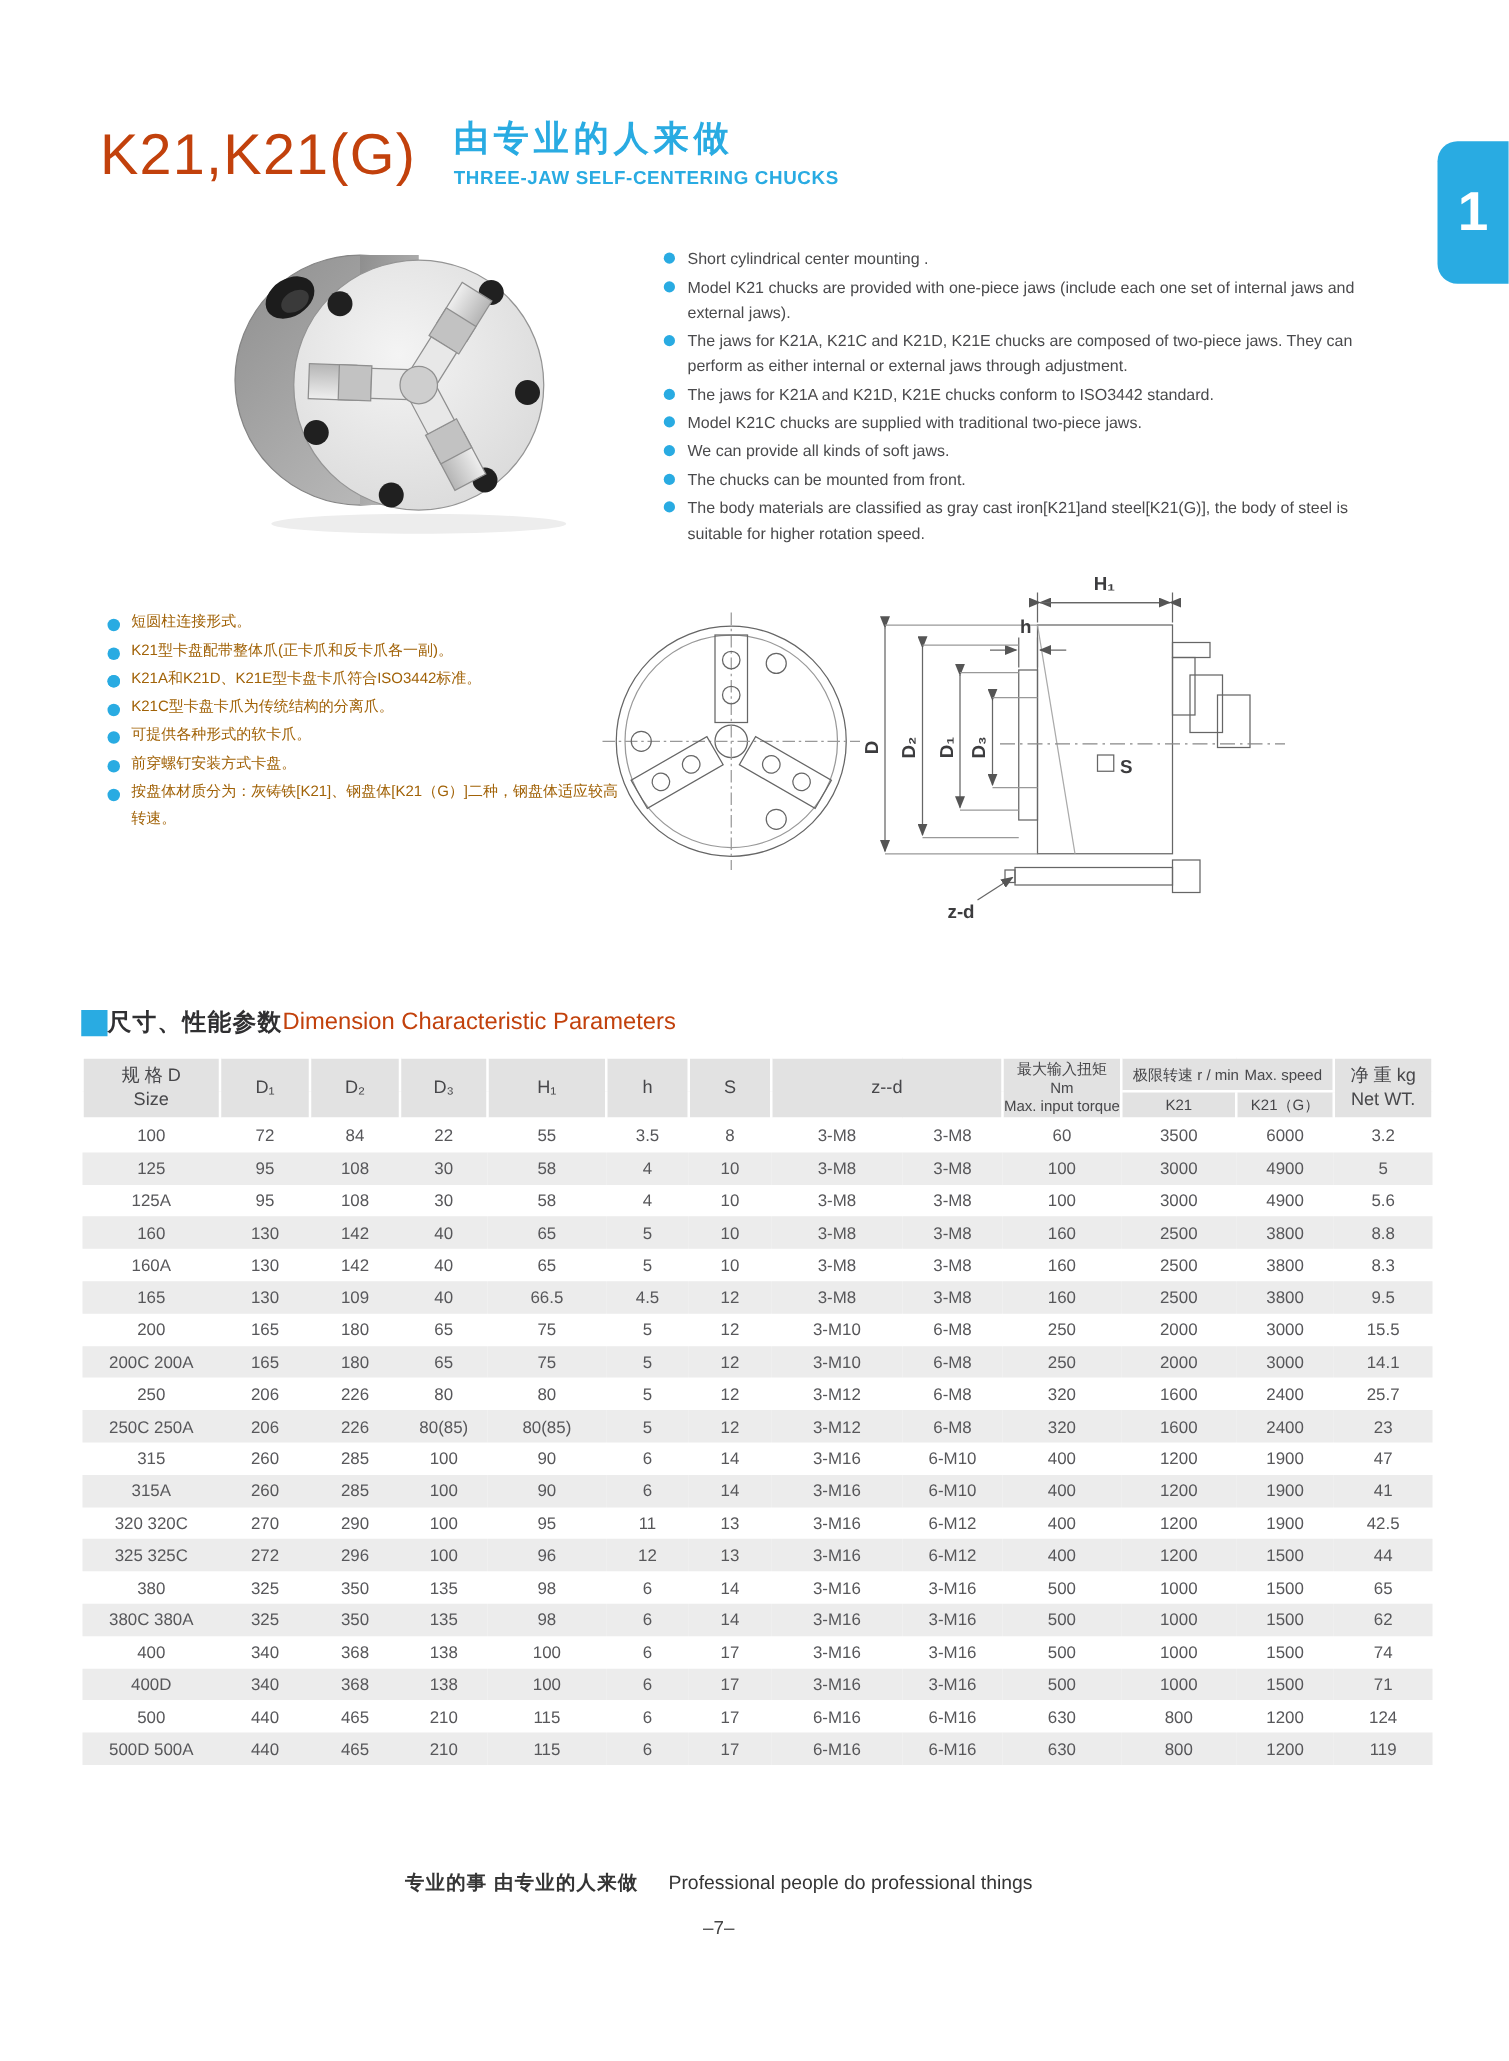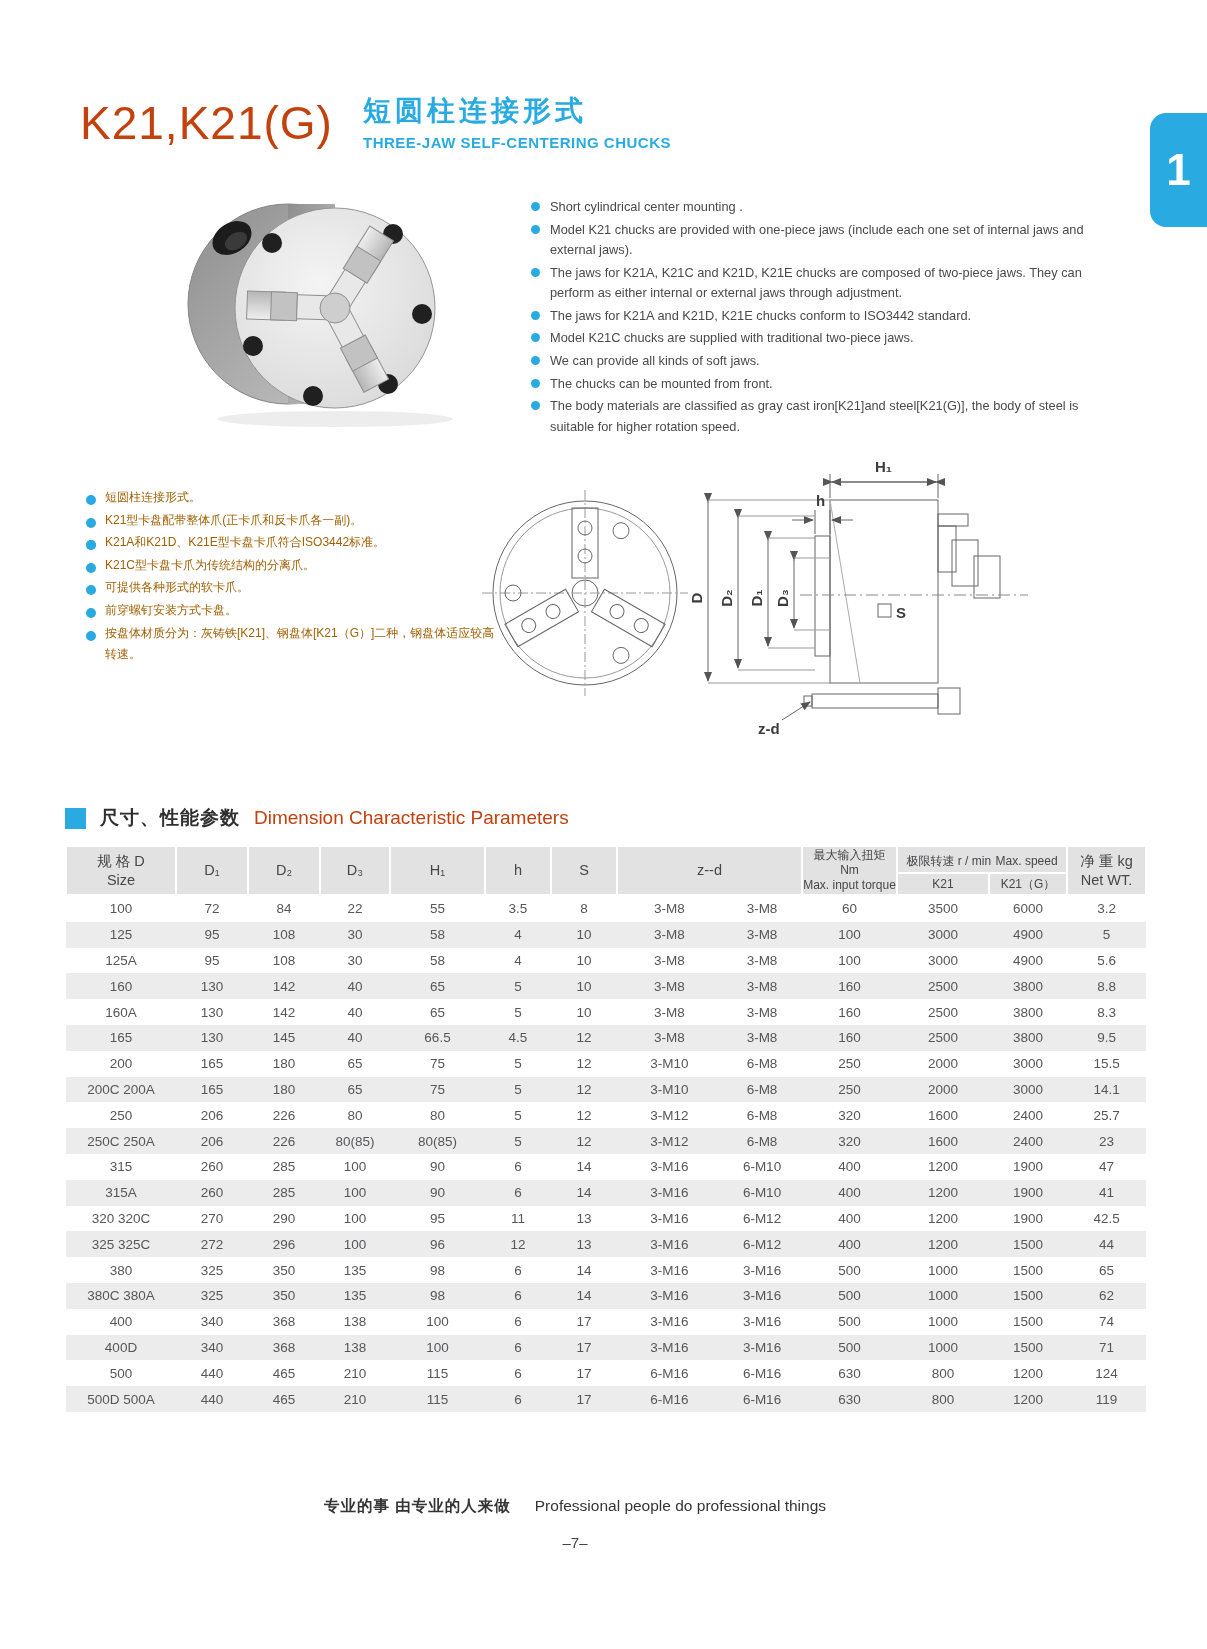--- a/index.html
+++ b/index.html
@@ -37,21 +37,21 @@
   ul.features-en li{font-size:12.8px;line-height:1.58;color:#4a4a4c;margin-bottom:2.5px;}
   ul.features-en .dot{width:9px;height:9px;top:5px;}
   ul.features-cn{left:86px;top:487px;width:420px;}
   ul.features-cn li{font-size:12px;line-height:1.8;color:#a16207;margin-bottom:1px;}
   ul.features-cn .dot{width:10px;height:10px;top:8px;}
   
   .photo-wrap{position:absolute;left:150px;top:186px;}
   .drawing-wrap{position:absolute;left:480px;top:448px;}
   svg text{font-family:"Liberation Sans", sans-serif;}
   
-  .section-title{position:absolute;left:65px;top:805px;display:flex;align-items:center;gap:14px;}
+  .section-title{position:absolute;left:65px;top:805px;display:flex;align-items:center;}
   .section-title .sq{width:21px;height:21px;background:#29abe2;}
   .section-title .cn{font-size:19px;font-weight:bold;color:#2f2f31;letter-spacing:1px;}
   .section-title .en{font-size:19px;color:#c2410c;}
   
   .param-table{position:absolute;left:65px;top:845px;}
   table{border-collapse:collapse;table-layout:fixed;width:1080px;}
   thead th{
     background:#e2e2e2;border:2px solid #fff;font-weight:normal;
     color:#47474a;padding:1px 0;line-height:1.25;
   }
@@ -75,21 +75,21 @@
   }
 </style>
 </head>
 <body>
 
 <div class="chapter-tab">
   <span>1</span>
 </div>
 
 <div class="model-title">K21,K21(G)</div>
-<div class="cn-title">短圆柱连接形式</div>
+<div class="cn-title">由专业的人来做</div>
 <div class="en-subtitle">THREE-JAW  SELF-CENTERING  CHUCKS</div>
 
 <div class="photo-wrap">
   <svg width="330" height="245" viewBox="0 0 330 245">
     <defs>
       <linearGradient id="gBack" x1="0" y1="0" x2="1" y2="1">
         <stop offset="0" stop-color="#8e8e8e"></stop>
           <stop offset="1" stop-color="#c6c6c6"></stop>
       </linearGradient>
       <radialGradient id="gFace" cx="0.42" cy="0.38" r="0.85">
@@ -379,21 +379,21 @@
           <td>3-M8</td>
           <td>3-M8</td>
           <td>160</td>
           <td>2500</td>
           <td>3800</td>
           <td>8.3</td>
         </tr>
         <tr>
           <td>165</td>
           <td>130</td>
-          <td>145</td>
+          <td>109</td>
           <td>40</td>
           <td>66.5</td>
           <td>4.5</td>
           <td>12</td>
           <td>3-M8</td>
           <td>3-M8</td>
           <td>160</td>
           <td>2500</td>
           <td>3800</td>
           <td>9.5</td>

